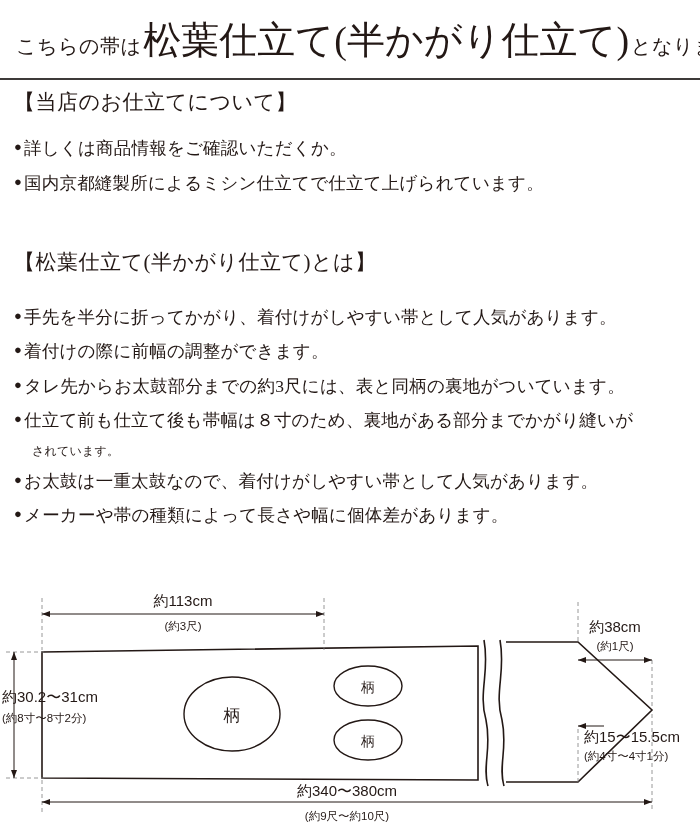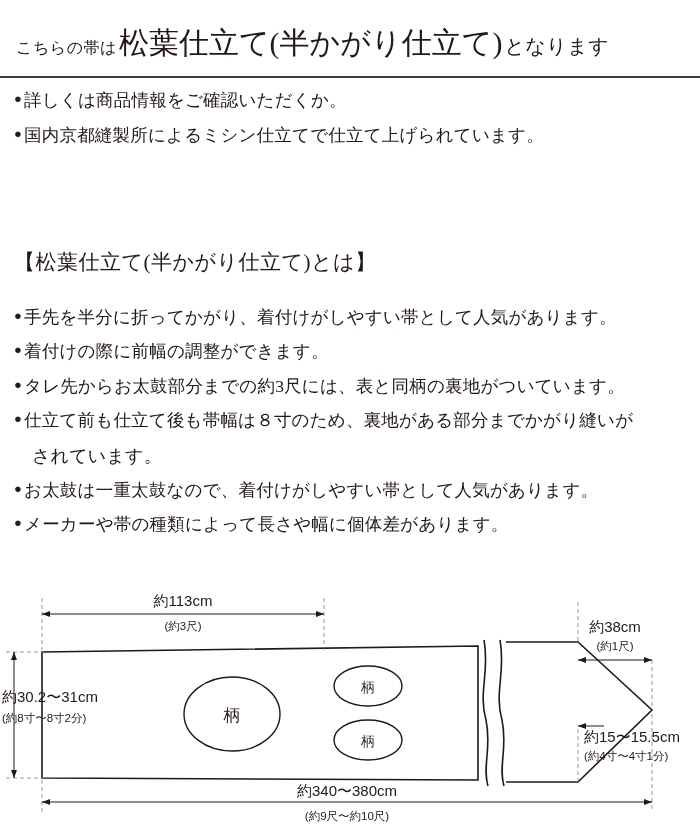--- a/index.html
+++ b/index.html
@@ -28,25 +28,25 @@
     top: 0;
     width: 700px;
     box-sizing: border-box;
     padding: 14px 10px 12px 16px;
     border-bottom: 2px solid #3e3a39;
     display: flex;
     align-items: baseline;
     white-space: nowrap;
   }
   .header .h-small {
-    font-size: 16px;
+    font-size: 20px;
     letter-spacing: 0.5px;
   }
   .header .h-big {
-    font-size: 30px;
+    font-size: 38px;
     letter-spacing: 0px;
     padding: 0 2px;
     text-align: center;
   }
   .header .h-small2 {
     font-size: 20px;
     letter-spacing: 0.5px;
     margin-top: 19px;
   }
 
@@ -67,21 +67,21 @@
   .bullet-dot {
     flex: 0 0 auto;
     font-size: 13px;
     line-height: 1.75;
     padding-right: 2px;
   }
   .bullet-text {
     flex: 1 1 auto;
   }
   .bullet-indent {
-    font-size: 18px;
+    font-size: 12px;
     letter-spacing: 0.2px;
     line-height: 1.45;
     padding-left: 18px;
   }
 
   #sec1 {
     position: absolute;
     left: 14px;
     top: 88px;
     width: 672px;
@@ -129,20 +129,21 @@
 
 <div class="page">
 
   <div class="header">
     <span class="h-small">こちらの帯は</span>
     <span class="h-big">松葉仕立て(半かがり仕立て)</span>
     <span class="h-small2">となります</span>
   </div>
 
   <div id="sec1">
+    <div class="section-title">【当店のお仕立てについて】</div>
 
     <div class="bullet-line">
       <span class="bullet-dot">●</span>
       <span class="bullet-text">詳しくは商品情報をご確認いただくか。</span>
     </div>
     <div class="bullet-line">
       <span class="bullet-dot">●</span>
       <span class="bullet-text">国内京都縫製所によるミシン仕立てで仕立て上げられています。</span>
     </div>
   </div>

